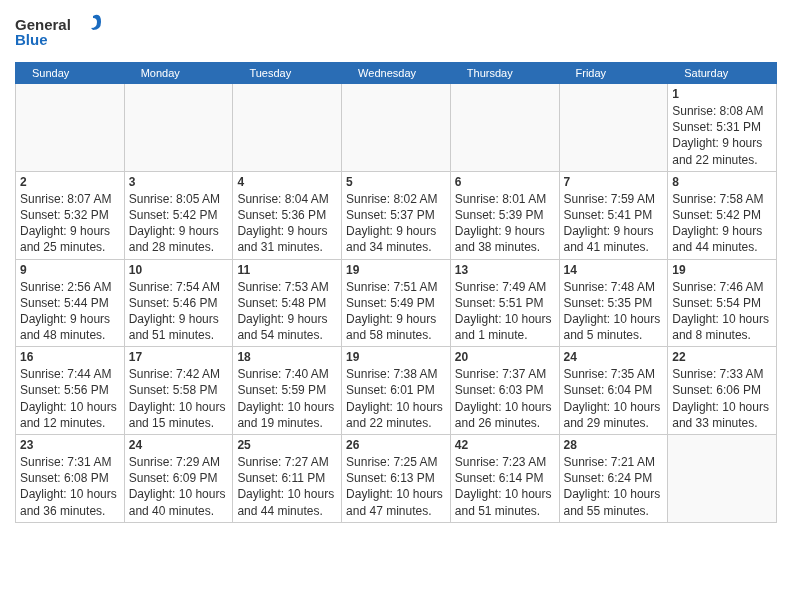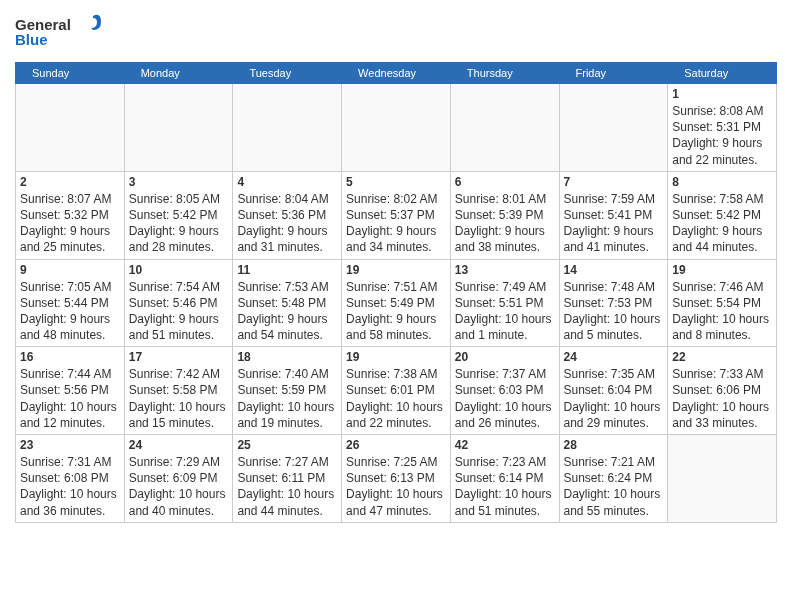--- a/index.html
+++ b/index.html
@@ -104,21 +104,21 @@
           <td>
             <span class="day-num">8</span>
             <div class="day-info">Sunrise: 7:58 AM
 Sunset: 5:42 PM
 Daylight: 9 hours and 44 minutes.</div>
           </td>
         </tr>
         <tr>
           <td>
             <span class="day-num">9</span>
-            <div class="day-info">Sunrise: 7:05 AM
+            <div class="day-info">Sunrise: 2:56 AM
 Sunset: 5:44 PM
 Daylight: 9 hours and 48 minutes.</div>
           </td>
           <td>
             <span class="day-num">10</span>
             <div class="day-info">Sunrise: 7:54 AM
 Sunset: 5:46 PM
 Daylight: 9 hours and 51 minutes.</div>
           </td>
           <td>
@@ -135,21 +135,21 @@
           </td>
           <td>
             <span class="day-num">13</span>
             <div class="day-info">Sunrise: 7:49 AM
 Sunset: 5:51 PM
 Daylight: 10 hours and 1 minute.</div>
           </td>
           <td>
             <span class="day-num">14</span>
             <div class="day-info">Sunrise: 7:48 AM
-Sunset: 7:53 PM
+Sunset: 5:35 PM
 Daylight: 10 hours and 5 minutes.</div>
           </td>
           <td>
             <span class="day-num">19</span>
             <div class="day-info">Sunrise: 7:46 AM
 Sunset: 5:54 PM
 Daylight: 10 hours and 8 minutes.</div>
           </td>
         </tr>
         <tr>

